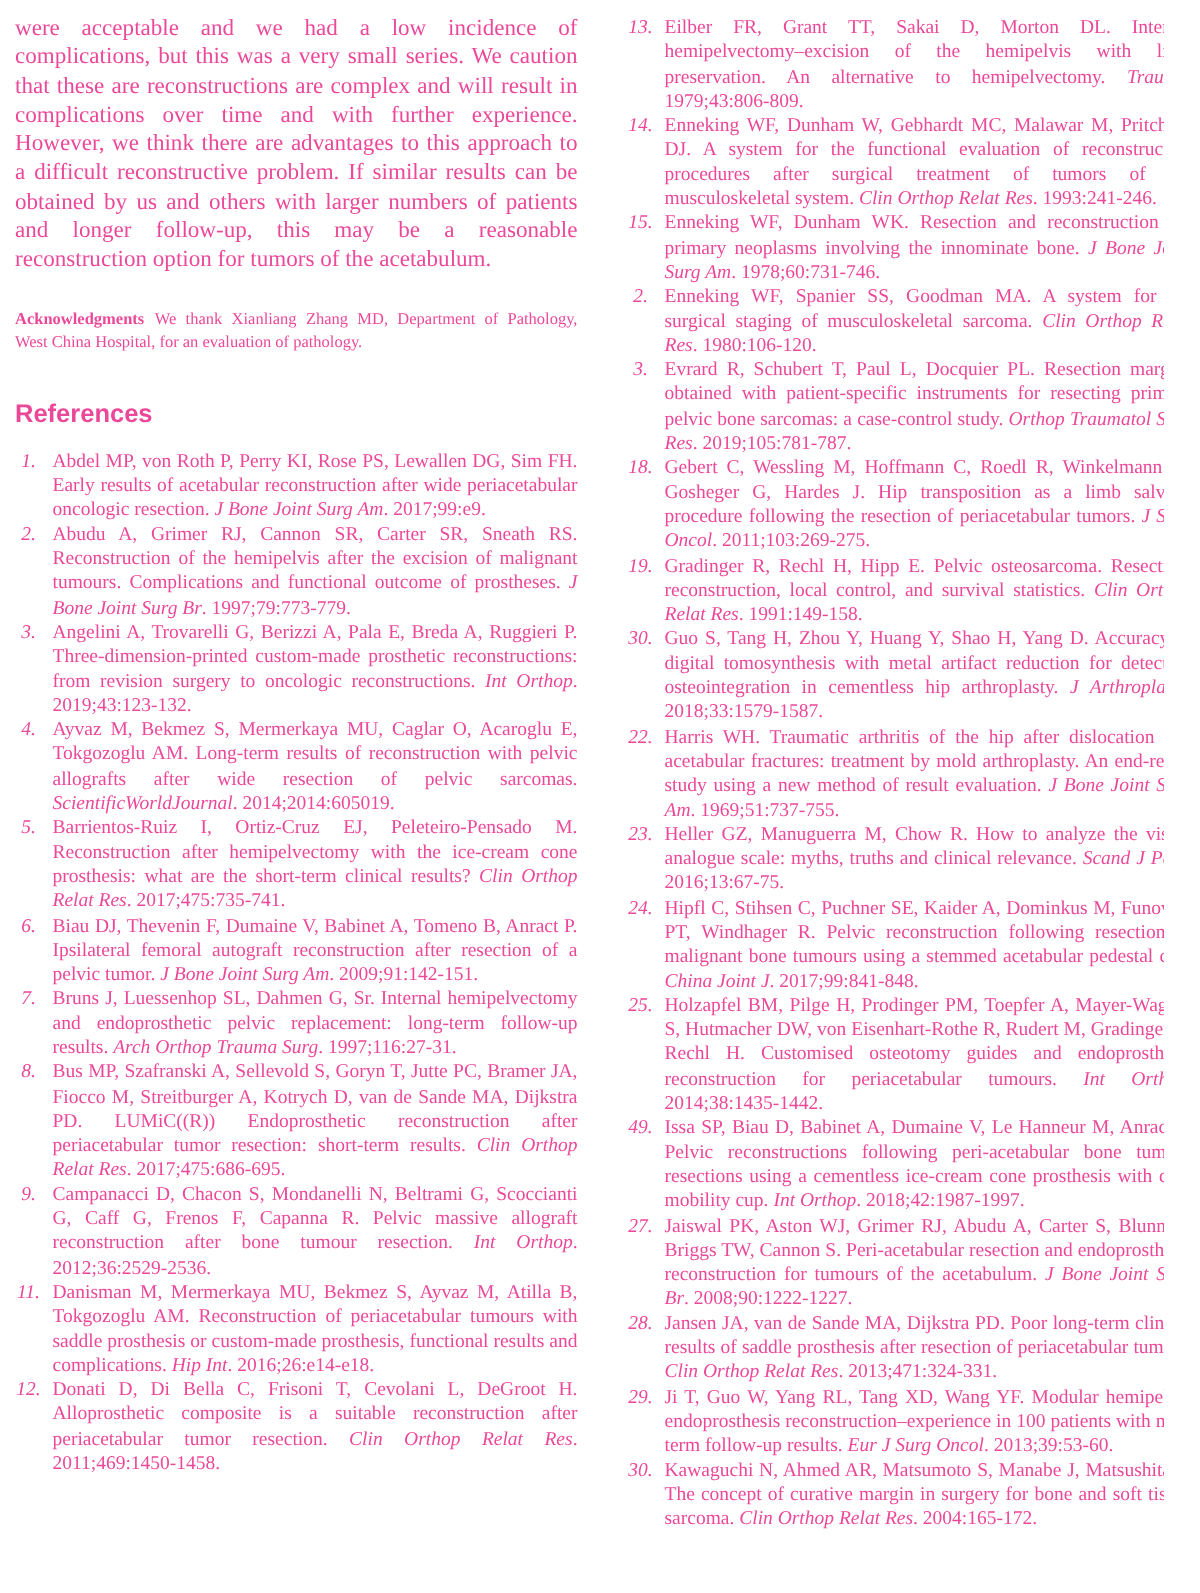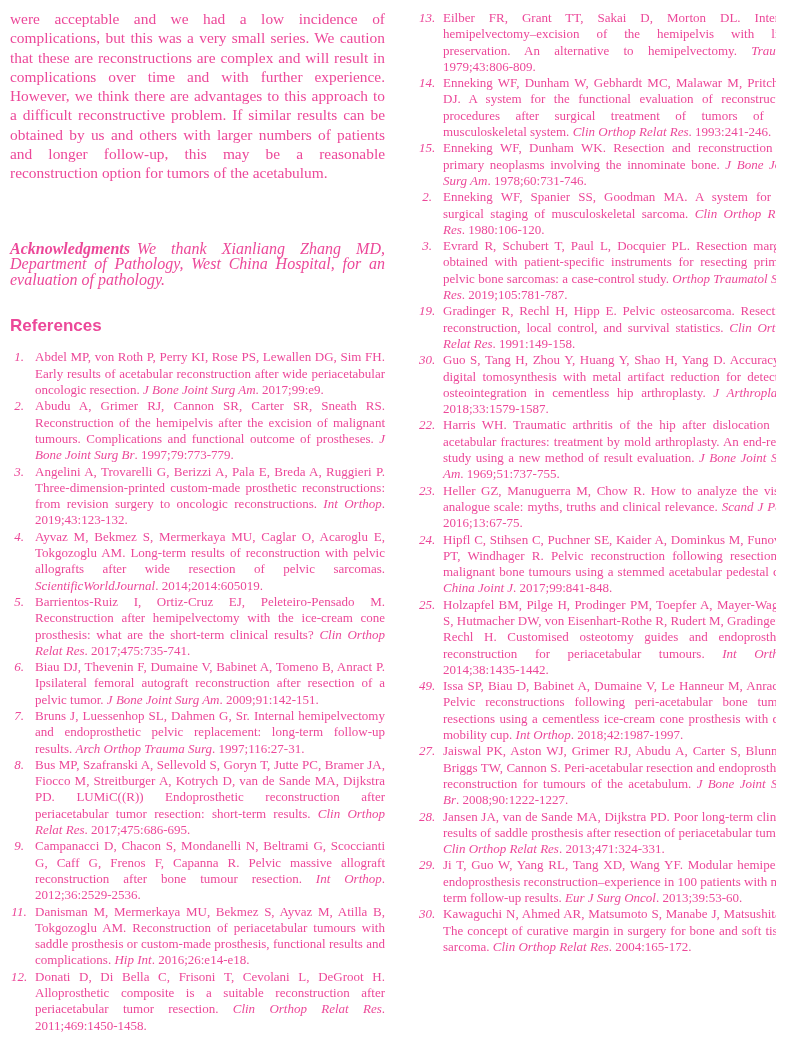--- a/index.html
+++ b/index.html
@@ -18,25 +18,24 @@
   .col-left{width:375px;margin-right:33px;flex:0 0 auto;}
   .col-right{width:377px;flex:0 0 auto;}
 
   .intro{
     margin:0;
     font-size:15.4px;
     line-height:19.3px;
     text-align:justify;
   }
   .ack{
-    margin:58px 0 0 0;
-    font-size:16px;
+    margin:23px 0 0 0;
+    font-size:11px;
     line-height:15.6px;
     text-align:justify;
-    font-style:italic;
   }
   .ack-label{font-weight:bold;margin-right:7px;}
   .refs-heading{
     margin:29px 0 0 0;
     font-family:Liberation Sans, sans-serif;
     font-weight:bold;
     font-size:17px;
     line-height:20px;
   }
   ol.refs{
@@ -137,20 +136,24 @@
         </li>
         <li>
           <span class="num">2.</span>
           <span class="rbody">Enneking WF, Spanier SS, Goodman MA. A system for the surgical staging of musculoskeletal sarcoma. <i>Clin Orthop Relat Res</i>. 1980:106-120.</span>
         </li>
         <li>
           <span class="num">3.</span>
           <span class="rbody">Evrard R, Schubert T, Paul L, Docquier PL. Resection margins obtained with patient-specific instruments for resecting primary pelvic bone sarcomas: a case-control study. <i>Orthop Traumatol Surg Res</i>. 2019;105:781-787.</span>
         </li>
         <li>
+          <span class="num">18.</span>
+          <span class="rbody">Gebert C, Wessling M, Hoffmann C, Roedl R, Winkelmann W, Gosheger G, Hardes J. Hip transposition as a limb salvage procedure following the resection of periacetabular tumors. <i>J Surg Oncol</i>. 2011;103:269-275.</span>
+        </li>
+        <li>
           <span class="num">19.</span>
           <span class="rbody">Gradinger R, Rechl H, Hipp E. Pelvic osteosarcoma. Resection, reconstruction, local control, and survival statistics. <i>Clin Orthop Relat Res</i>. 1991:149-158.</span>
         </li>
         <li>
           <span class="num">30.</span>
           <span class="rbody">Guo S, Tang H, Zhou Y, Huang Y, Shao H, Yang D. Accuracy of digital tomosynthesis with metal artifact reduction for detecting osteointegration in cementless hip arthroplasty. <i>J Arthroplasty</i>. 2018;33:1579-1587.</span>
         </li>
         <li>
           <span class="num">22.</span>
           <span class="rbody">Harris WH. Traumatic arthritis of the hip after dislocation and acetabular fractures: treatment by mold arthroplasty. An end-result study using a new method of result evaluation. <i>J Bone Joint Surg Am</i>. 1969;51:737-755.</span>

